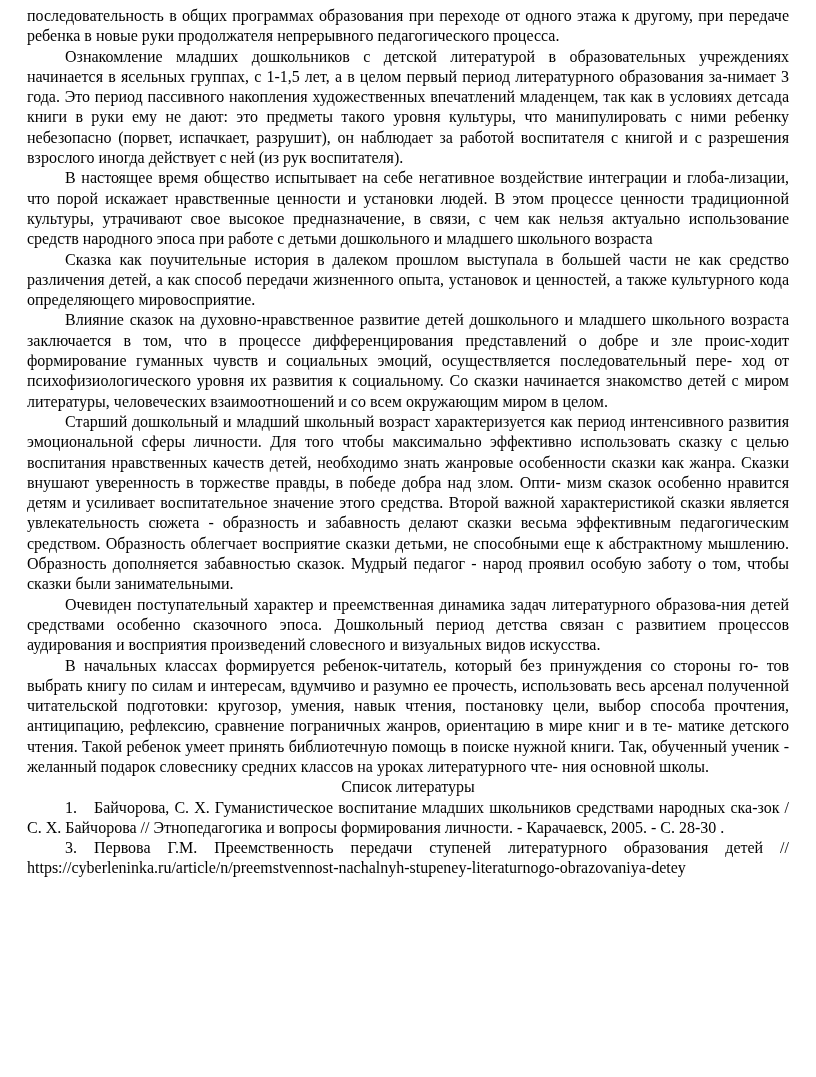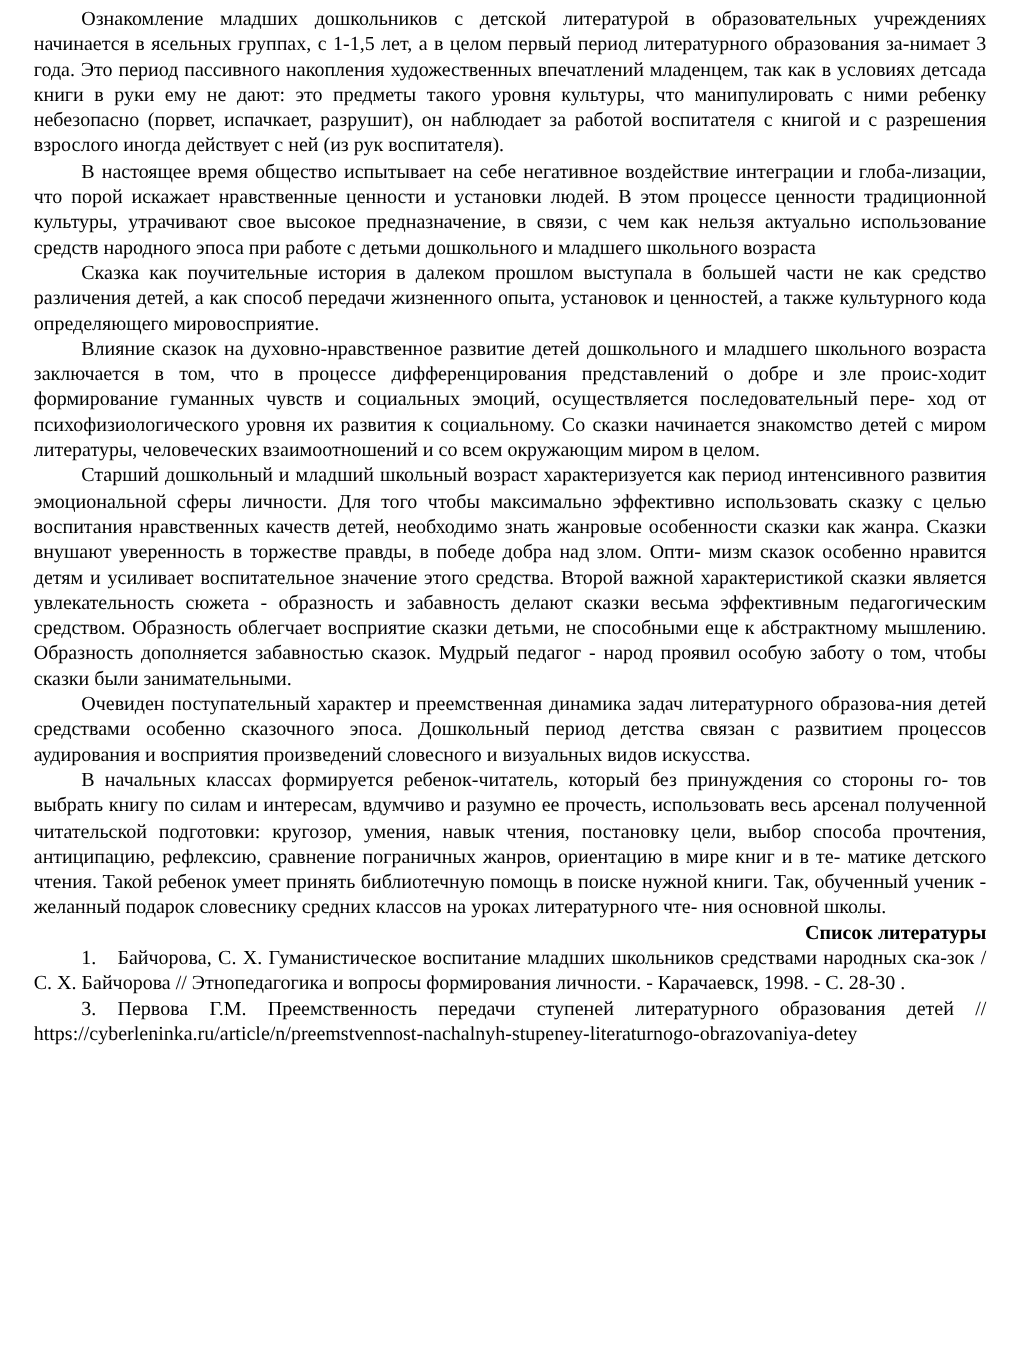--- a/index.html
+++ b/index.html
@@ -26,42 +26,43 @@
   .page p {
     margin: 0;
     text-indent: 38px;
   }
   .page p.no-indent {
     text-indent: 0;
   }
   .refs-heading {
     margin: 0;
     text-indent: 0 !important;
-    text-align: right;
-    font-weight: bold;
+    text-align: center;
+    font-weight: normal;
     font-size: 16px;
     line-height: 20.3px;
   }
   .ref-num {
     margin-right: 17px;
   }
 </style>
 </head>
 <body>
 
 <div class="page">
 
+  <p class="no-indent">последовательность в общих программах образования при переходе от одного этажа к другому, при передаче ребенка в новые руки продолжателя непрерывного педагогического процесса.</p>
   <p>Ознакомление младших дошкольников с детской литературой в образовательных учреждениях начинается в ясельных группах, с 1-1,5 лет, а в целом первый период литературного образования за-нимает 3 года. Это период пассивного накопления художественных впечатлений младенцем, так как в условиях детсада книги в руки ему не дают: это предметы такого уровня культуры, что манипулировать с ними ребенку небезопасно (порвет, испачкает, разрушит), он наблюдает за работой воспитателя с книгой и с разрешения взрослого иногда действует с ней (из рук воспитателя).</p>
   <p>В настоящее время общество испытывает на себе негативное воздействие интеграции и глоба-лизации, что порой искажает нравственные ценности и установки людей. В этом процессе ценности традиционной культуры, утрачивают свое высокое предназначение, в связи, с чем как нельзя актуально использование средств народного эпоса при работе с детьми дошкольного и младшего школьного возраста</p>
   <p>Сказка как поучительные история в далеком прошлом выступала в большей части не как средство различения детей, а как способ передачи жизненного опыта, установок и ценностей, а также культурного кода определяющего мировосприятие.</p>
   <p>Влияние сказок на духовно-нравственное развитие детей дошкольного и младшего школьного возраста заключается в том, что в процессе дифференцирования представлений о добре и зле проис-ходит формирование гуманных чувств и социальных эмоций, осуществляется последовательный пере- ход от психофизиологического уровня их развития к социальному. Со сказки начинается знакомство детей с миром литературы, человеческих взаимоотношений и со всем окружающим миром в целом.</p>
   <p>Старший дошкольный и младший школьный возраст характеризуется как период интенсивного развития эмоциональной сферы личности. Для того чтобы максимально эффективно использовать сказку с целью воспитания нравственных качеств детей, необходимо знать жанровые особенности сказки как жанра. Сказки внушают уверенность в торжестве правды, в победе добра над злом. Опти- мизм сказок особенно нравится детям и усиливает воспитательное значение этого средства. Второй важной характеристикой сказки является увлекательность сюжета - образность и забавность делают сказки весьма эффективным педагогическим средством. Образность облегчает восприятие сказки детьми, не способными еще к абстрактному мышлению. Образность дополняется забавностью сказок. Мудрый педагог - народ проявил особую заботу о том, чтобы сказки были занимательными.</p>
   <p>Очевиден поступательный характер и преемственная динамика задач литературного образова-ния детей средствами особенно сказочного эпоса. Дошкольный период детства связан с развитием процессов аудирования и восприятия произведений словесного и визуальных видов искусства.</p>
   <p>В начальных классах формируется ребенок-читатель, который без принуждения со стороны го- тов выбрать книгу по силам и интересам, вдумчиво и разумно ее прочесть, использовать весь арсенал полученной читательской подготовки: кругозор, умения, навык чтения, постановку цели, выбор способа прочтения, антиципацию, рефлексию, сравнение пограничных жанров, ориентацию в мире книг и в те- матике детского чтения. Такой ребенок умеет принять библиотечную помощь в поиске нужной книги. Так, обученный ученик - желанный подарок словеснику средних классов на уроках литературного чте- ния основной школы.</p>
 
   <p class="refs-heading">Список литературы</p>
 
-  <p class="ref"><span class="ref-num">1.</span><span>Байчорова, С. Х. Гуманистическое воспитание младших школьников средствами народных ска-зок / С. Х. Байчорова // Этнопедагогика и вопросы формирования личности. - Карачаевск, 1998. - С. 28-30 .</span></p>
+  <p class="ref"><span class="ref-num">1.</span><span>Байчорова, С. Х. Гуманистическое воспитание младших школьников средствами народных ска-зок / С. Х. Байчорова // Этнопедагогика и вопросы формирования личности. - Карачаевск, 2005. - С. 28-30 .</span></p>
 
 
   <p class="ref"><span class="ref-num">3.</span><span>Первова Г.М. Преемственность передачи ступеней литературного образования детей // https://cyberleninka.ru/article/n/preemstvennost-nachalnyh-stupeney-literaturnogo-obrazovaniya-detey</span></p>
 
 </div>
 
 </body></html>

